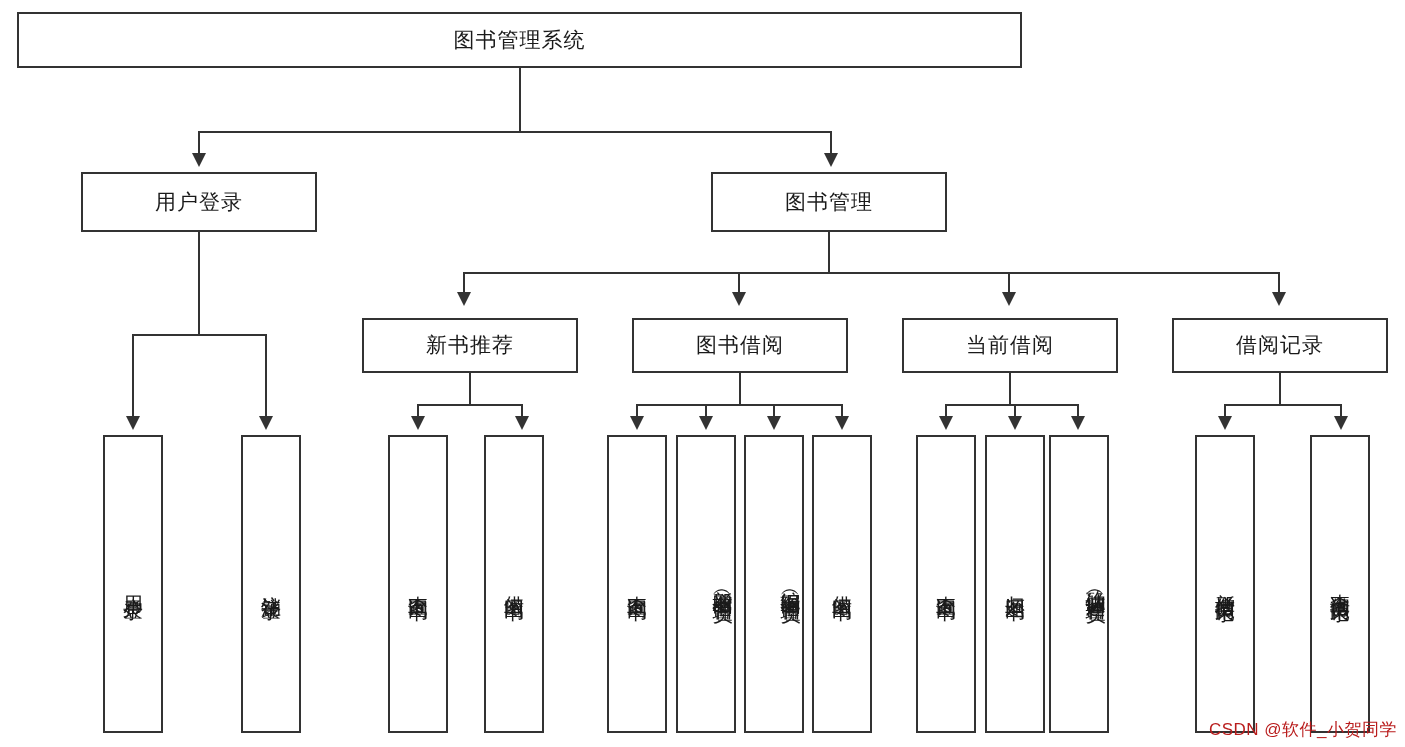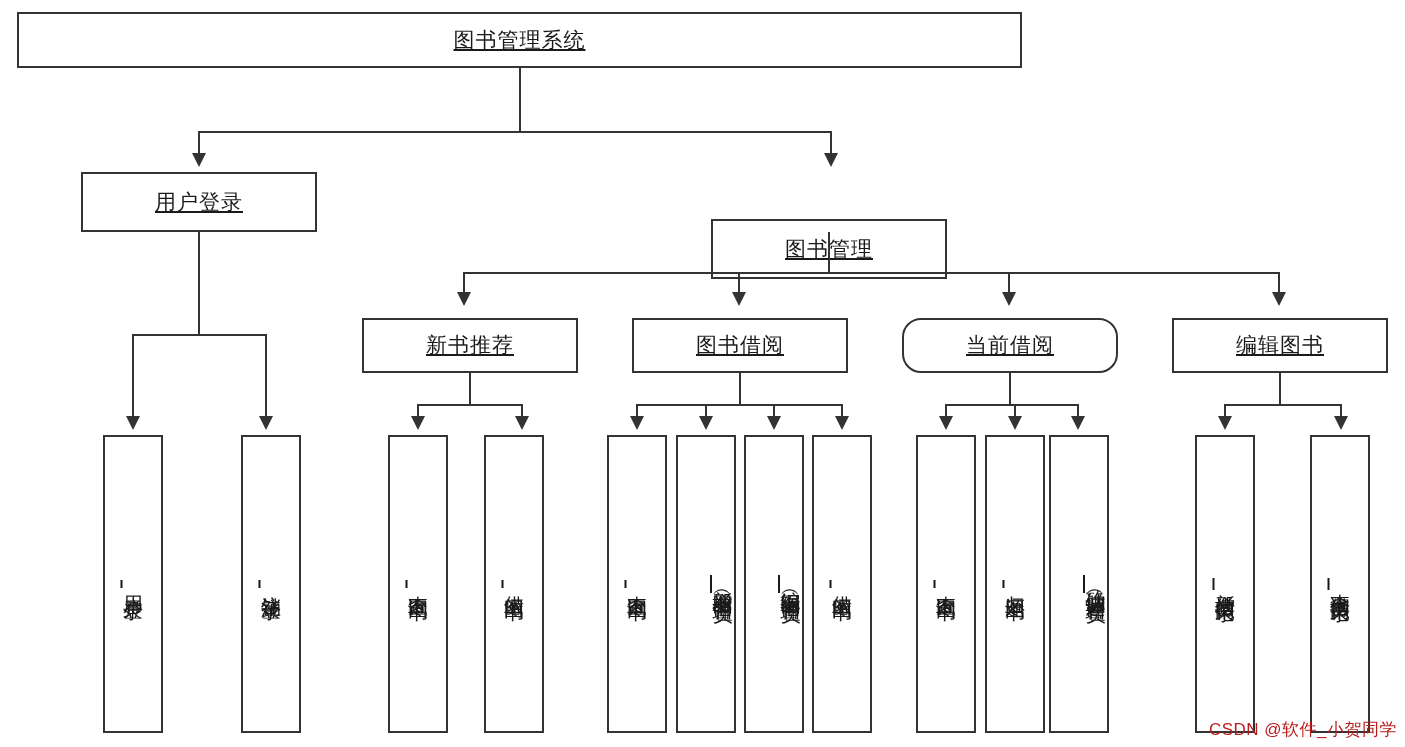--- a/index.html
+++ b/index.html
@@ -21,21 +21,20 @@
   .node {
     position: absolute;
     box-sizing: border-box;
     background: #ffffff;
     border: 2px solid #333333;
     display: flex;
     align-items: center;
     justify-content: center;
     color: #1a1a1a;
     line-height: 1.15;
-    text-decoration: underline;
   }
   .node.h {
     font-size: 21px;
     letter-spacing: 1px;
   }
   .node.v {
     font-size: 20px;
     writing-mode: vertical-rl;
     text-orientation: upright;
     letter-spacing: 2px;
@@ -90,21 +89,21 @@
 
   <div class="ln v" style="left:198px; top:131px; width:2px; height:24px;"></div>
   <div class="arrow" style="left:192px; top:153px;"></div>
   <div class="ln v" style="left:830px; top:131px; width:2px; height:24px;"></div>
   <div class="arrow" style="left:824px; top:153px;"></div>
 
   <div class="node h" style="left:81px; top:172px; width:236px; height:60px;">
     <span>用户登录</span>
   </div>
 
-  <div class="node h" style="left:711px; top:172px; width:236px; height:60px;margin-top:47px;">
+  <div class="node h" style="left:711px; top:172px; width:236px; height:60px;">
     <span>图书管理</span>
   </div>
 
   <div class="ln v" style="left:198px; top:232px; width:2px; height:103px;"></div>
   <div class="ln h" style="left:132px; top:334px; width:135px; height:2px;"></div>
   <div class="ln v" style="left:132px; top:334px; width:2px; height:84px;"></div>
   <div class="arrow" style="left:126px; top:416px;"></div>
   <div class="ln v" style="left:265px; top:334px; width:2px; height:84px;"></div>
   <div class="arrow" style="left:259px; top:416px;"></div>
 
@@ -122,25 +121,25 @@
 
   <div class="ln v" style="left:1278px; top:272px; width:2px; height:22px;"></div>
   <div class="arrow" style="left:1272px; top:292px;"></div>
 
   <div class="node h" style="left:632px; top:318px; width:216px; height:55px;">
     <span>图书借阅</span>
   </div>
   <div class="node h" style="left:362px; top:318px; width:216px; height:55px;">
     <span>新书推荐</span>
   </div>
-  <div class="node h" style="left:902px; top:318px; width:216px; height:55px;border-radius:19px;">
+  <div class="node h" style="left:902px; top:318px; width:216px; height:55px;">
     <span>当前借阅</span>
   </div>
   <div class="node h" style="left:1172px; top:318px; width:216px; height:55px;">
-    <span>编辑图书</span>
+    <span>借阅记录</span>
   </div>
 
   <div class="ln v" style="left:469px; top:373px; width:2px; height:32px;"></div>
   <div class="ln h" style="left:417px; top:404px; width:106px; height:2px;"></div>
   <div class="ln v" style="left:417px; top:404px; width:2px; height:14px;"></div>
   <div class="arrow" style="left:411px; top:416px;"></div>
   <div class="ln v" style="left:521px; top:404px; width:2px; height:14px;"></div>
   <div class="arrow" style="left:515px; top:416px;"></div>
 
   <div class="ln v" style="left:739px; top:373px; width:2px; height:32px;"></div>

